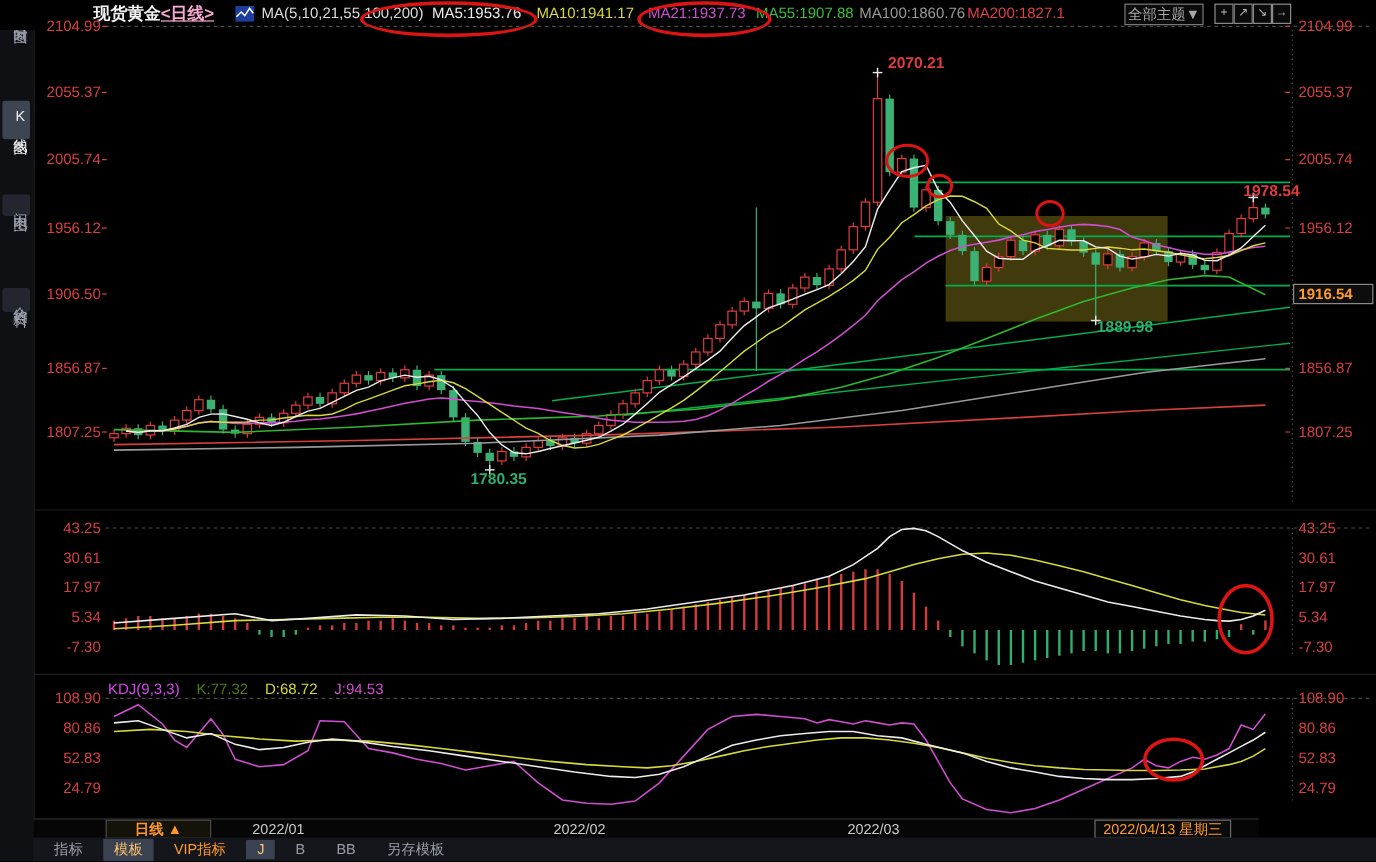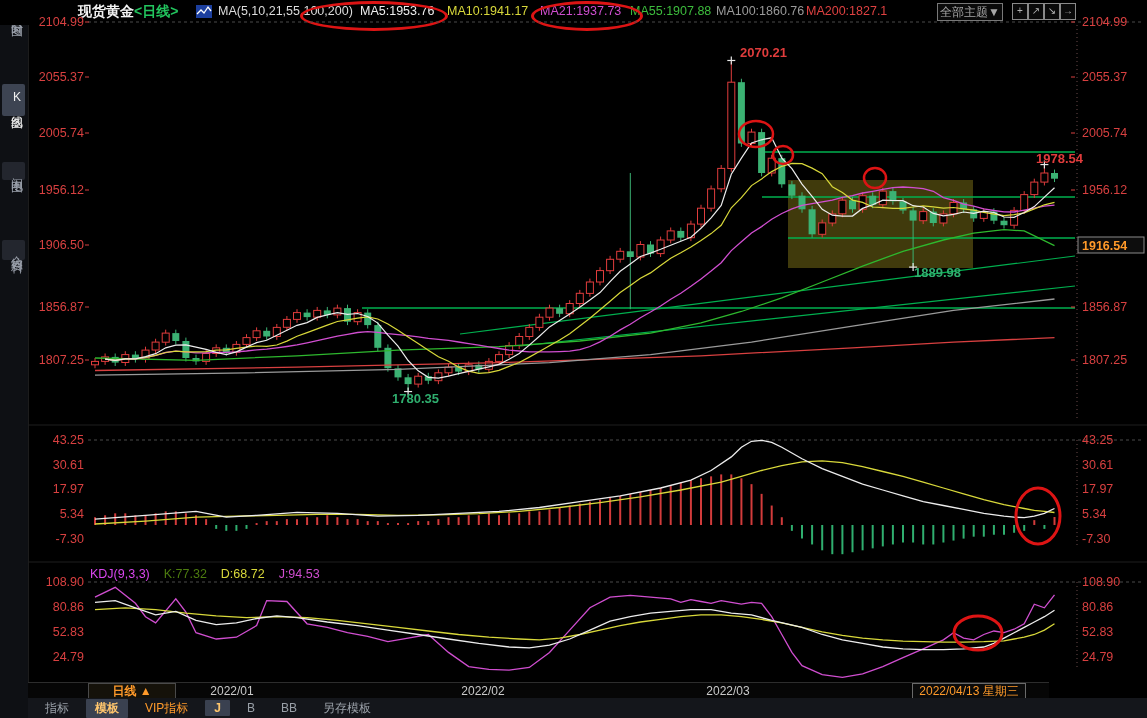--- a/index.html
+++ b/index.html
@@ -8,21 +8,21 @@
   
   #sidebar{position:absolute;left:0;top:0;width:28px;height:718px;background:#0e1014;border-right:1px solid #1c1c1c;}
   .side-tab{position:absolute;left:2px;width:23px;background:#23262e;color:#9aa0ab;
     writing-mode:vertical-rl;text-orientation:upright;text-align:center;font-size:12px;
     letter-spacing:2px;padding:6px 0;border-radius:2px;cursor:pointer;}
   .side-tab.active{background:#3d4452;color:#f0f0f0;}
   
   #topbar{position:absolute;left:0;top:0;width:1147px;height:25px;background:#000;}
   .tb{position:absolute;top:4px;font-size:12.5px;white-space:nowrap;}
   #symbol{left:78px;top:3px;font-size:14px;font-weight:bold;color:#f2f2f2;}
-  #period{color:#22c55e;font-weight:bold;}
+  #period{color:#f9a8d4;font-weight:bold;text-decoration:underline;}
   #ktype-icon{position:absolute;left:196px;top:4px;}
   #ma-settings{left:218px;color:#dcdcdc;}
   #theme-btn{position:absolute;left:937px;top:3px;width:64px;height:16px;line-height:16px;
     text-align:center;color:#a8a8a8;border:1px solid #787878;font-size:12px;cursor:pointer;background:#0a0a0a;}
   .layout-btn{position:absolute;top:3px;width:14px;height:15px;border:1px solid #8a8a8a;color:#b5b5b5;
     font-size:10px;line-height:14px;text-align:center;cursor:pointer;background:#0a0a0a;}
   .tb-ellipse{position:absolute;border:3px solid #dd1414;border-radius:50%;pointer-events:none;}
   
   .panel-header{position:absolute;font-size:12.5px;white-space:nowrap;}
   .panel-header span{margin-right:14px;}
@@ -30,21 +30,21 @@
   #date-row{position:absolute;left:28px;top:682px;width:973px;height:16px;background:#060606;
     border-top:1px solid #2d2d2d;border-bottom:1px solid #2d2d2d;padding-left:48px;}
   #period-box{position:absolute;left:60px;top:0px;width:86px;height:14px;border:1px solid #4a4a4a;
     background:#15120a;color:#ff9a2a;font-size:12px;font-weight:bold;text-align:center;line-height:14px;cursor:pointer;}
   .date-label{position:absolute;top:1px;font-size:12px;color:#c9c9c9;transform:translateX(-50%);margin-left:28px;}
   #cur-date-box{position:absolute;left:884px;top:0px;width:112px;height:14px;border:1px solid #6a6a6a;
     color:#ff9a2a;font-size:12px;text-align:center;line-height:14px;background:#0b0b0b;}
   
   #toolbar{position:absolute;left:28px;top:698px;width:1119px;height:20px;background:#14161b;display:flex;align-items:center;}
   .tool-item{font-size:12px;color:#9aa0a8;padding:1px 9px;margin-left:8px;cursor:pointer;border-radius:1px;white-space:nowrap;}
-  .tool-item.selected{background:#3a4150;color:#ffc66d;font-weight:bold;}
+  .tool-item.selected{background:#3a4150;color:#ffc66d;}
   .tool-item.vip{color:#ff9a2a;}
   #chart-svg{position:absolute;left:0;top:0;pointer-events:none;}
   .hit-area{position:absolute;background:transparent;}
 </style>
 </head>
 <body>
 <div id="app">
 
 
 

